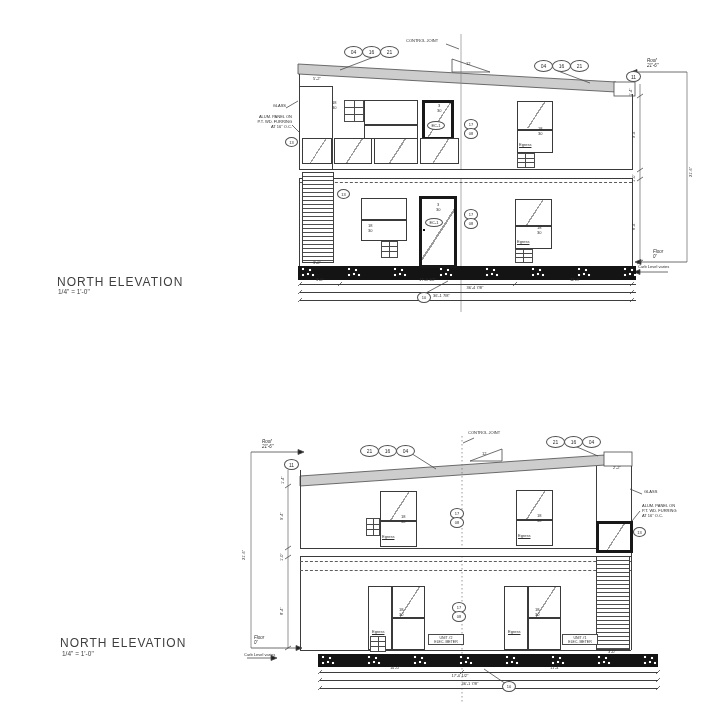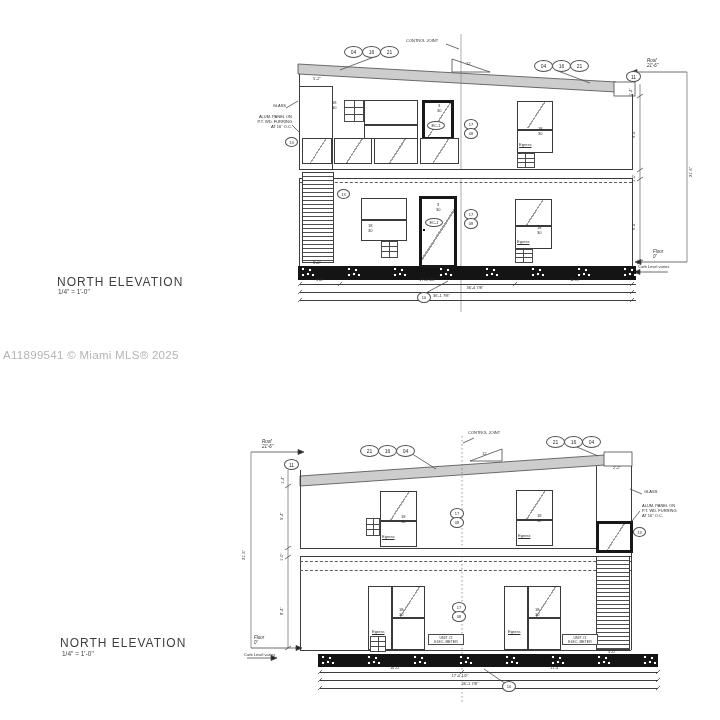--- a/index.html
+++ b/index.html
@@ -265,21 +265,20 @@
   <div class="t f4 ctr" style="left:380px;top:278px;width:95px;">17'-4 1/2"</div>
   <div class="t f4 ctr" style="left:545px;top:278px;width:60px;">12'-8"</div>
   <div class="t f4 ctr" style="left:440px;top:286px;width:70px;">36'-4 7/8"</div>
   <div class="oval sm" style="left:417px;top:292px;width:12px;height:9px;">
       <span>10</span>
     </div>
   <div class="t f4" style="left:433px;top:294px;">36'-1 7/8"</div>
 
   <div class="t title" style="left:57px;top:276px;">NORTH ELEVATION</div>
   <div class="t scale" style="left:58px;top:288px;">1/4" = 1'-0"</div>
-  <div class="t wm" style="left:3px;top:349px;">A11899541 © Miami MLS® 2025</div>
 
   <div class="vline" style="left:300px;top:470px;height:180px;"></div>
   <div class="vline" style="left:631px;top:466px;height:184px;"></div>
   <div class="vline" style="left:596px;top:466px;height:84px;"></div>
   <div class="band" style="left:300px;top:548px;width:331px;height:7px;"></div>
   <div class="hdash" style="left:300px;top:561px;width:331px;"></div>
   <div class="hdash" style="left:300px;top:570px;width:331px;"></div>
   <div class="hline" style="left:300px;top:650px;width:331px;"></div>
   <div class="base" style="left:318px;top:654px;width:340px;height:13px;"></div>
   <div class="hline" style="left:320px;top:672px;width:338px;"></div>

